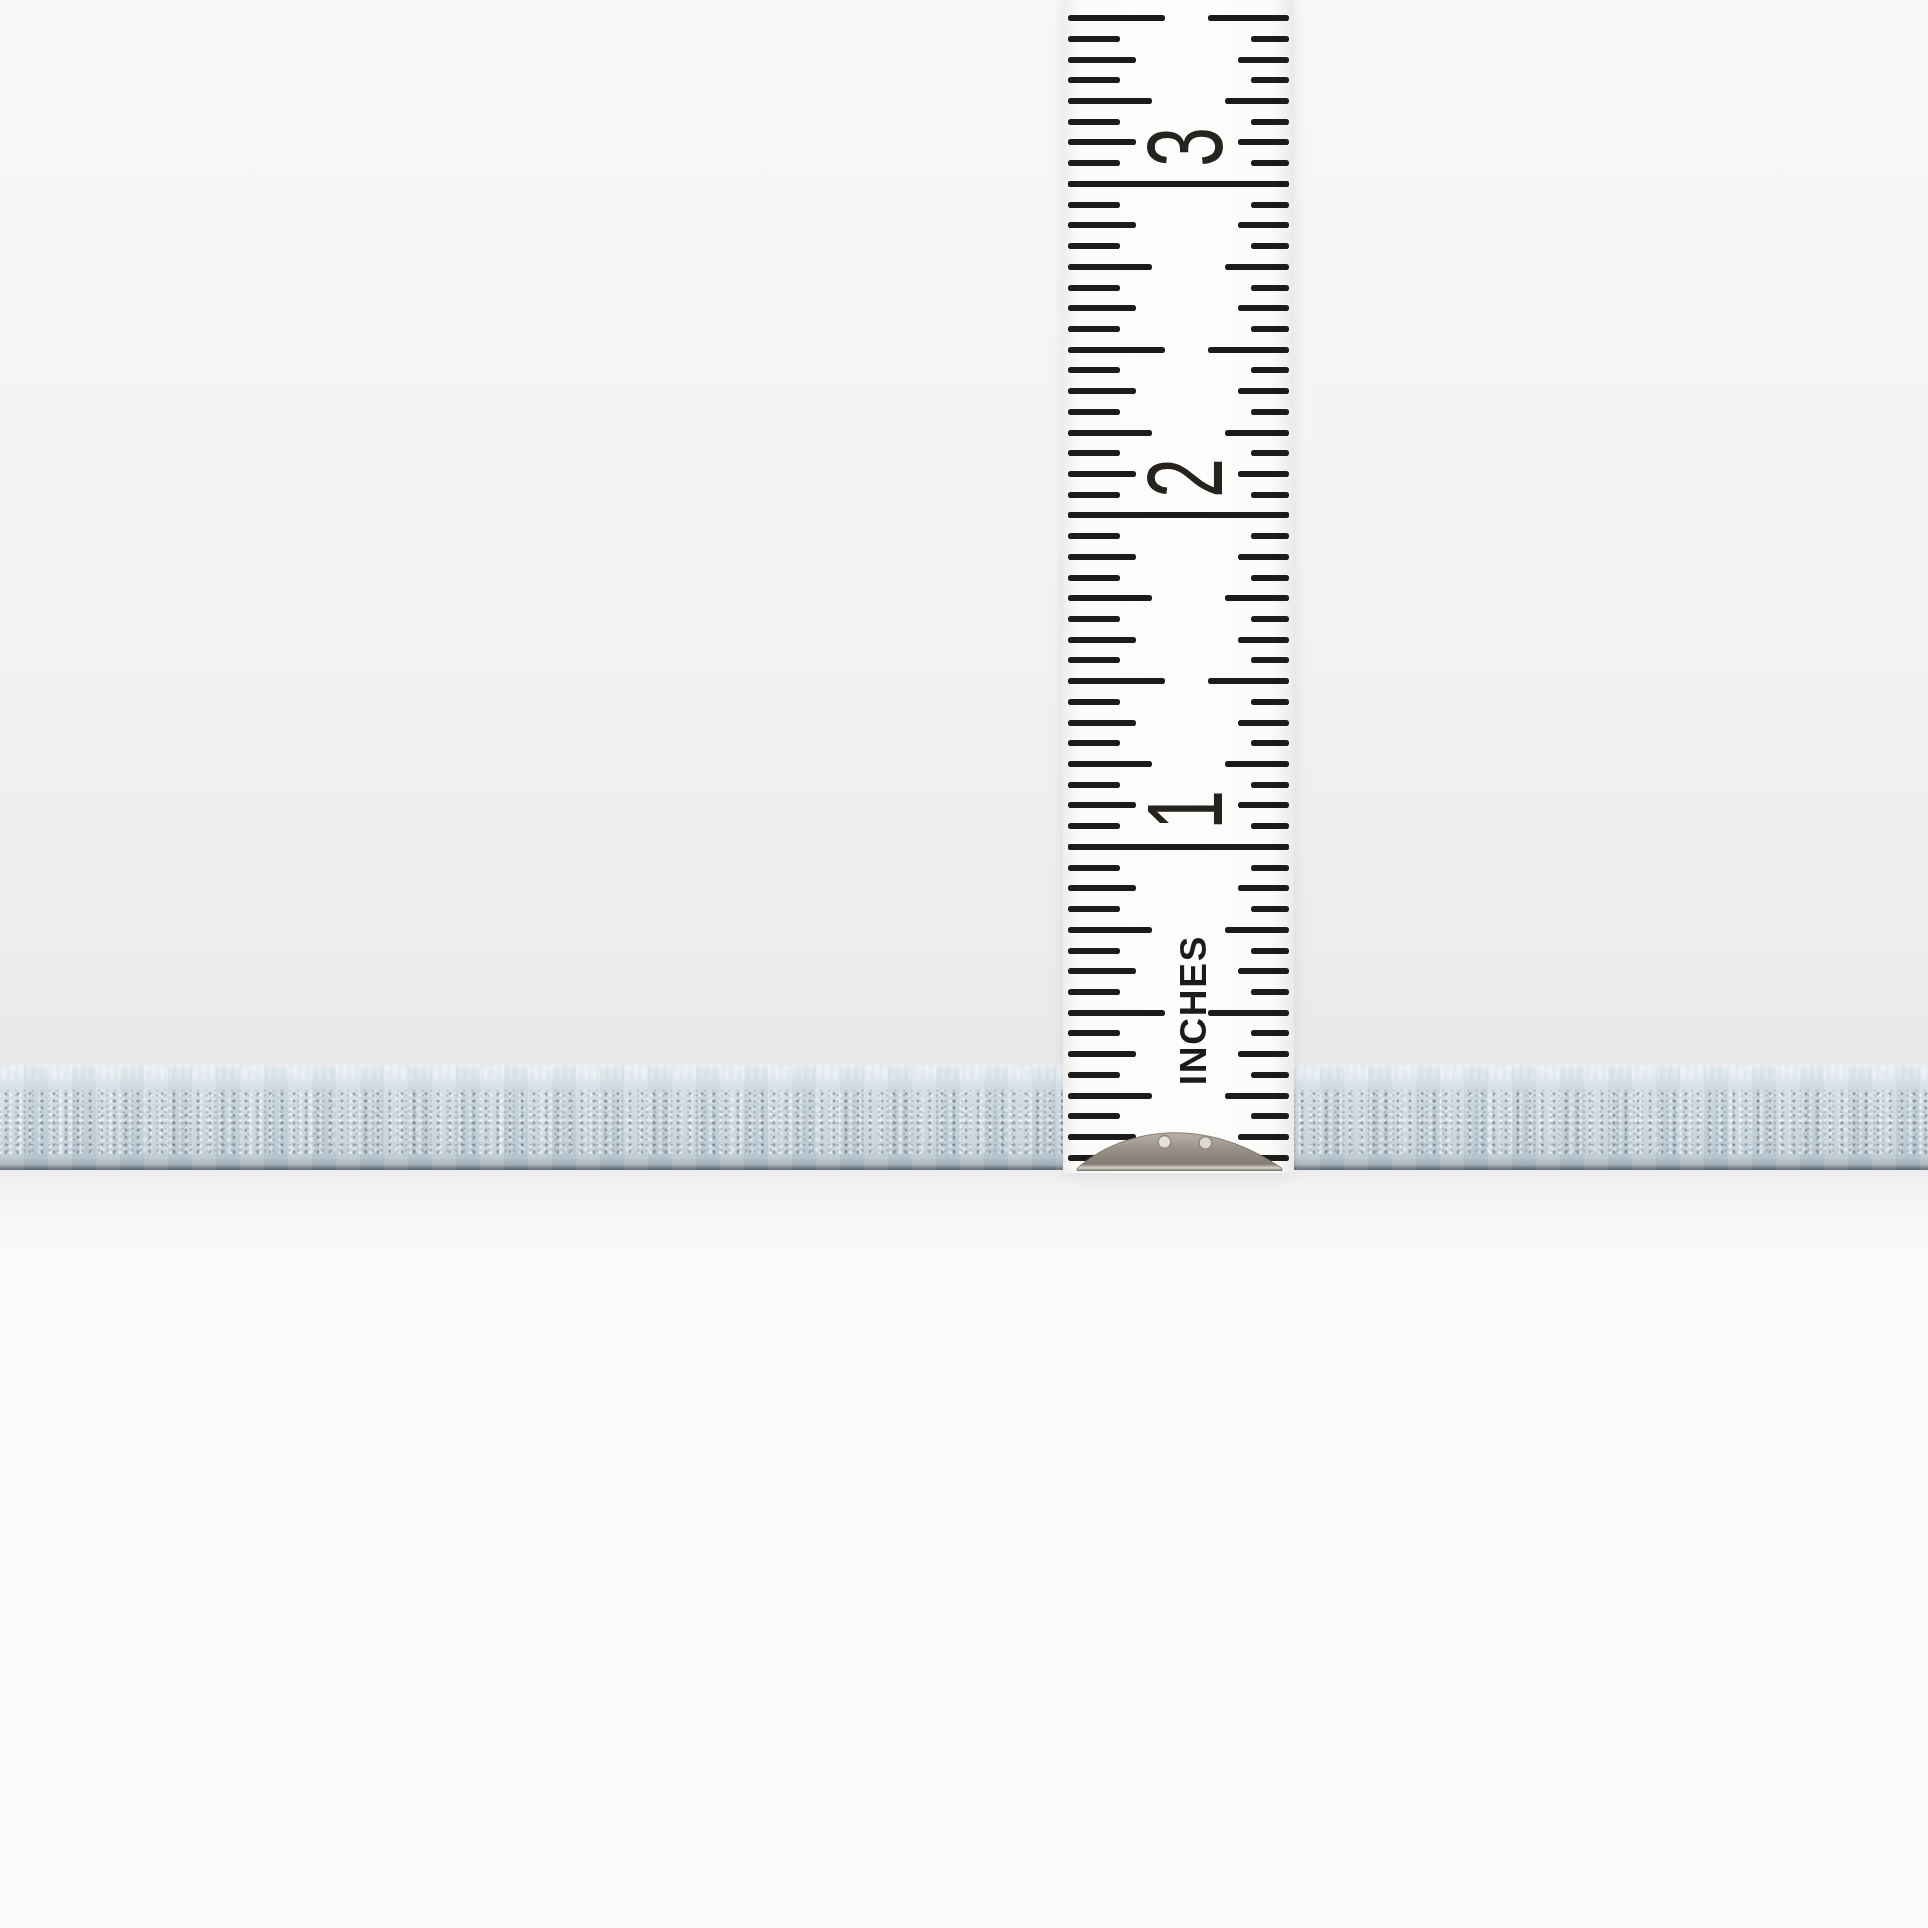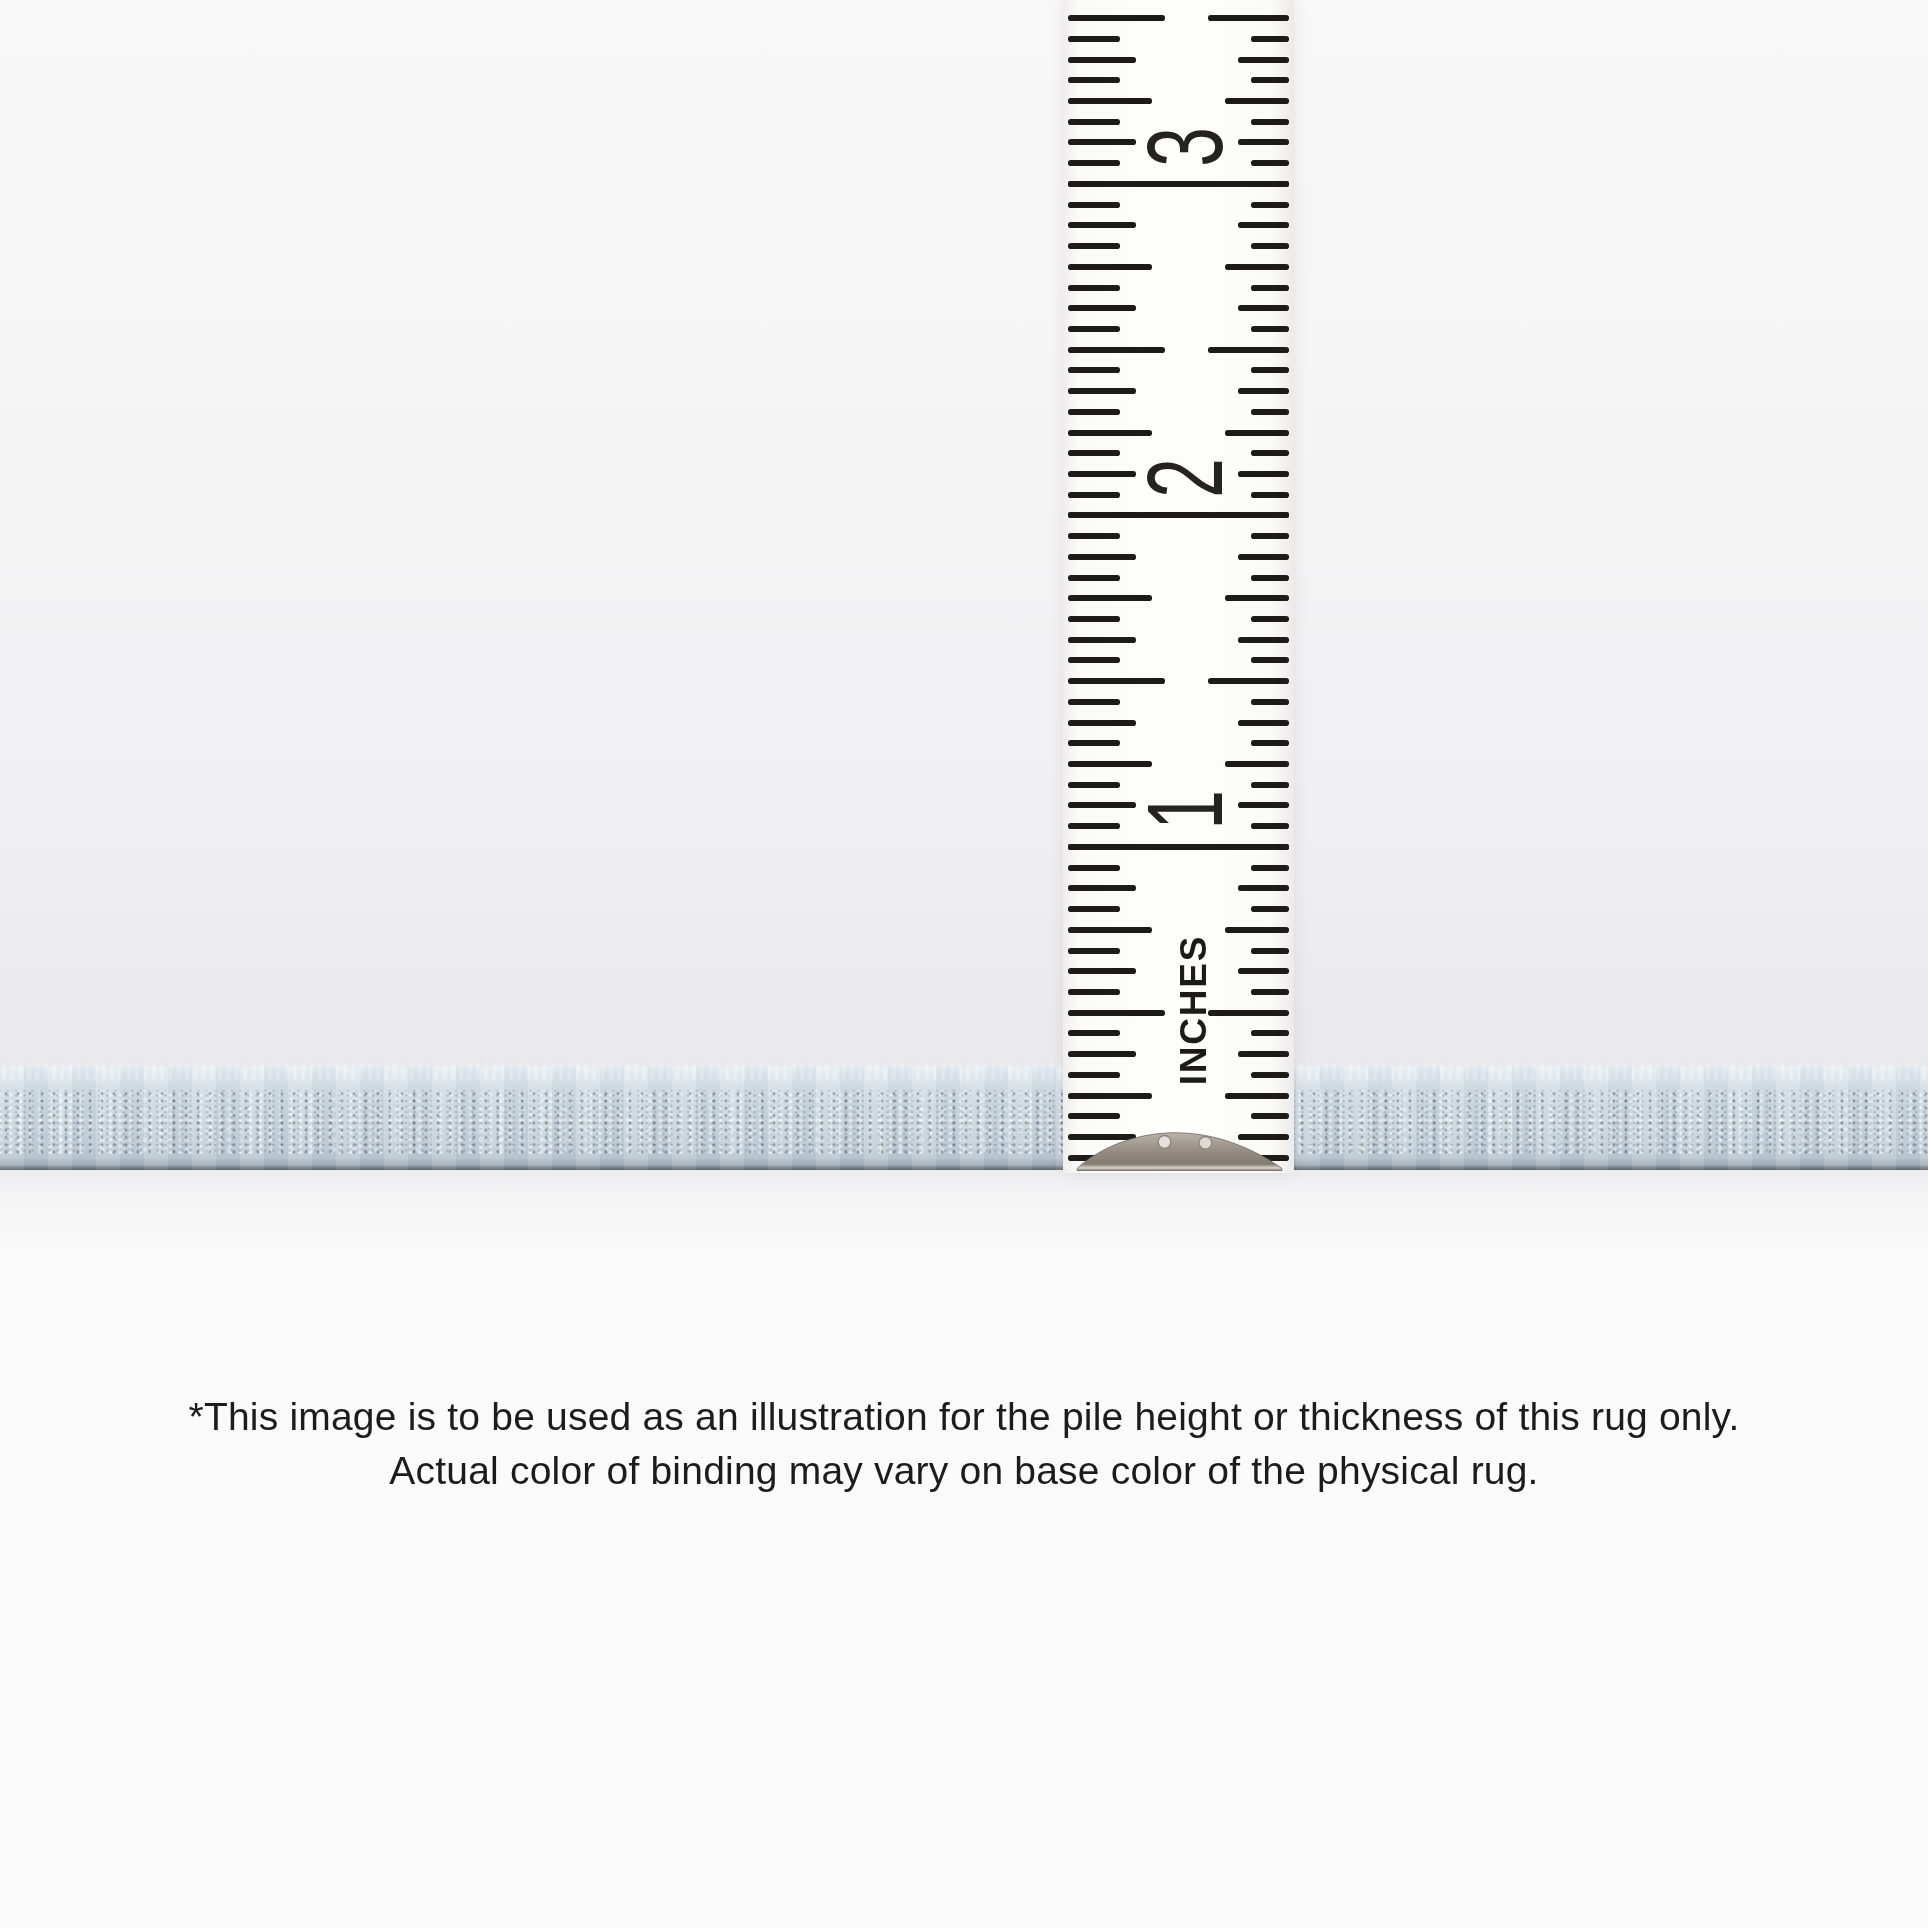--- a/index.html
+++ b/index.html
@@ -212,19 +212,15 @@
       <div class="tick left" style="top: 77px; width: 52px;"></div>
       <div class="tick right" style="top: 77px; width: 38px;"></div>
       <div class="tick left" style="top: 57px; width: 68px;"></div>
       <div class="tick right" style="top: 57px; width: 51px;"></div>
       <div class="tick left" style="top: 36px; width: 52px;"></div>
       <div class="tick right" style="top: 36px; width: 38px;"></div>
       <div class="tick left" style="top: 15px; width: 97px;"></div>
       <div class="tick right" style="top: 15px; width: 81px;"></div>
     </div>
 
-  <div class="caption">
-    <div>*This image is to be used as an illustration for the pile height or thickness of this rug only.</div>
-    <div>Actual color of binding may vary on base color of the physical rug.</div>
-  </div>
 
 </div>
 
 
 </body></html>

